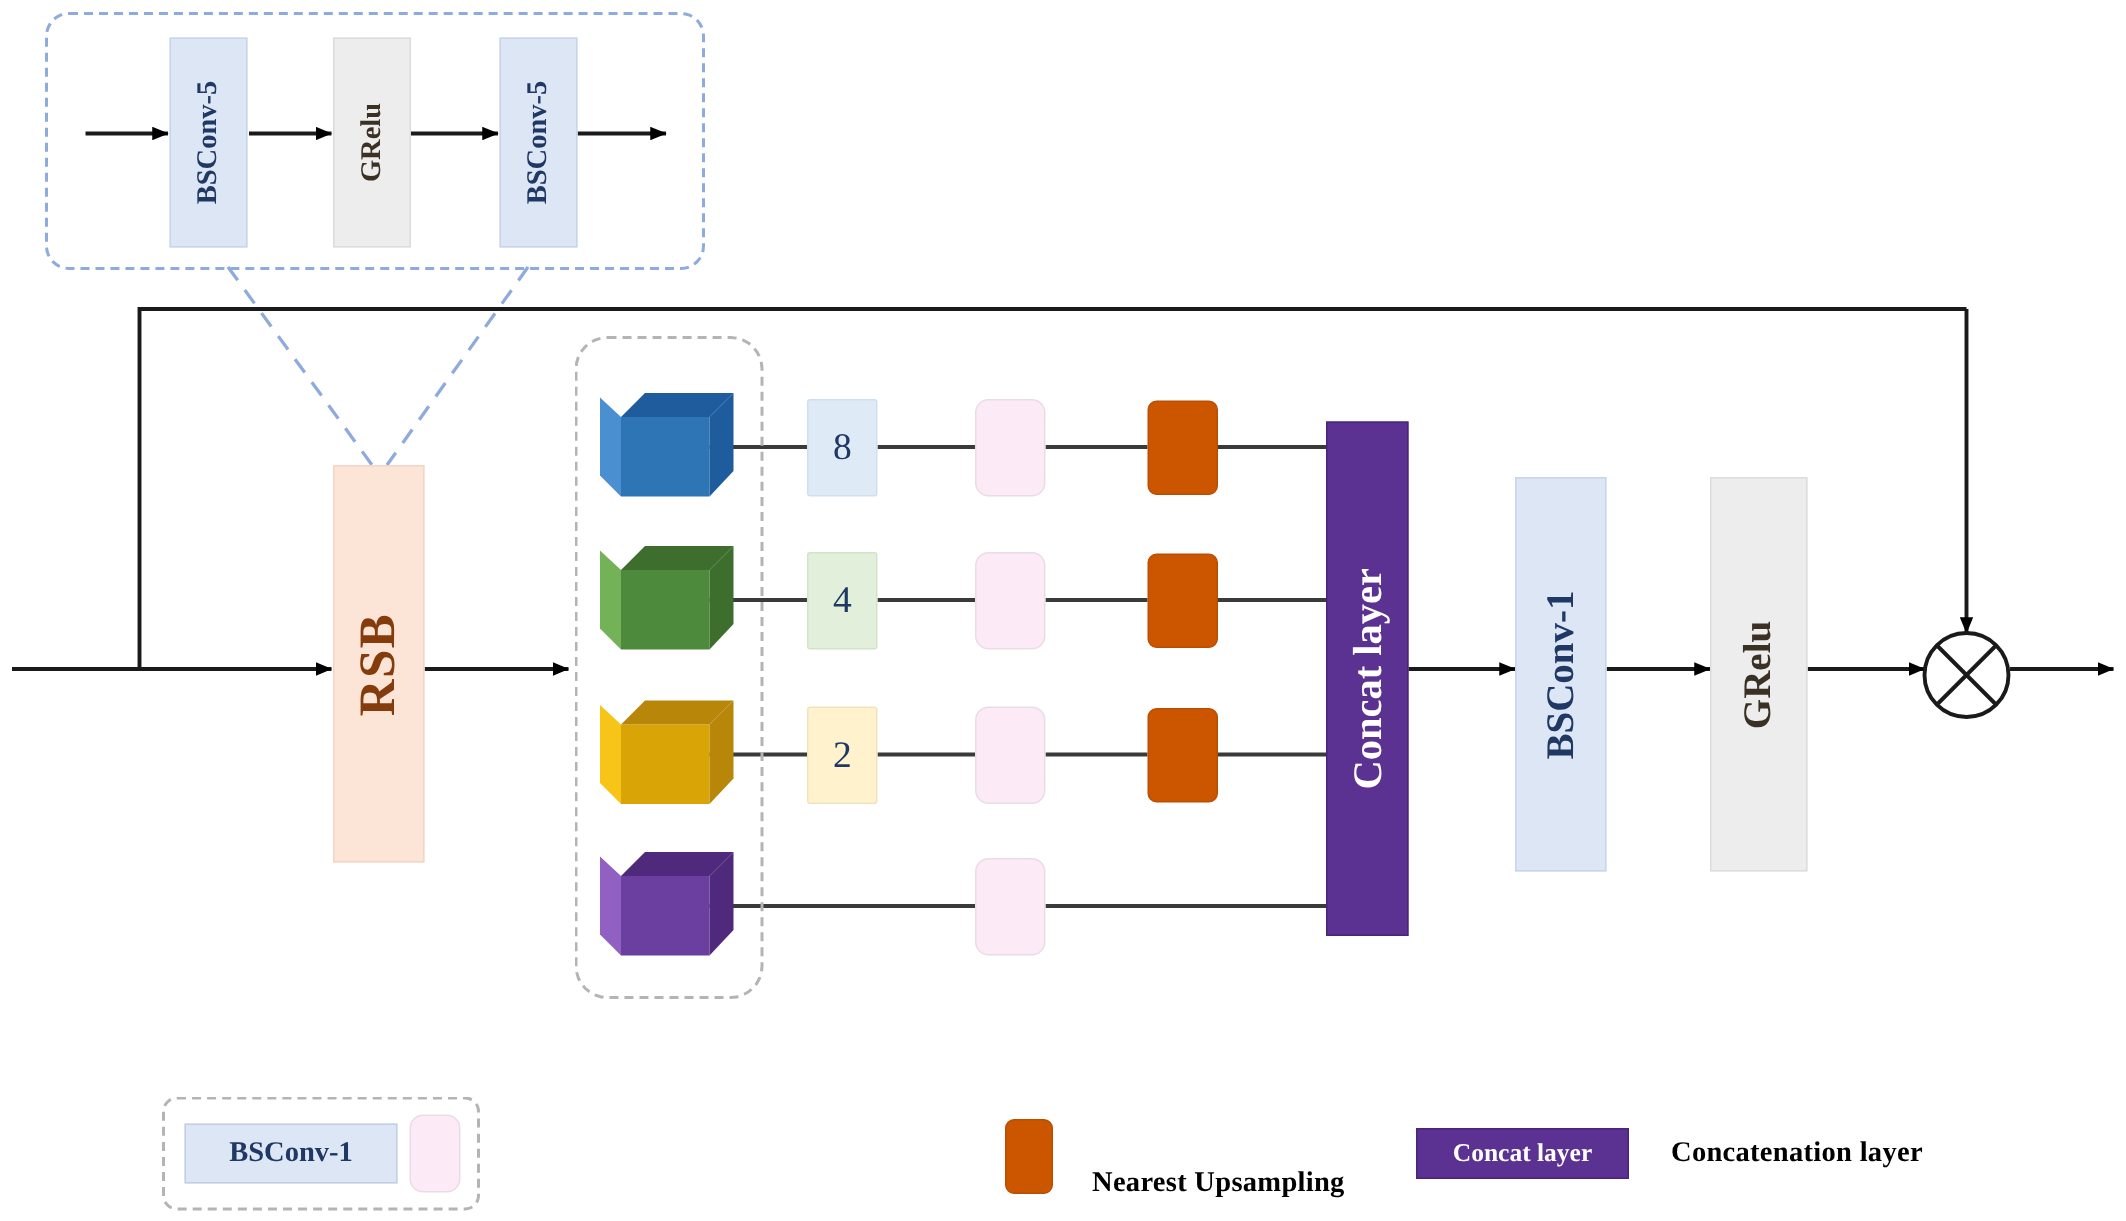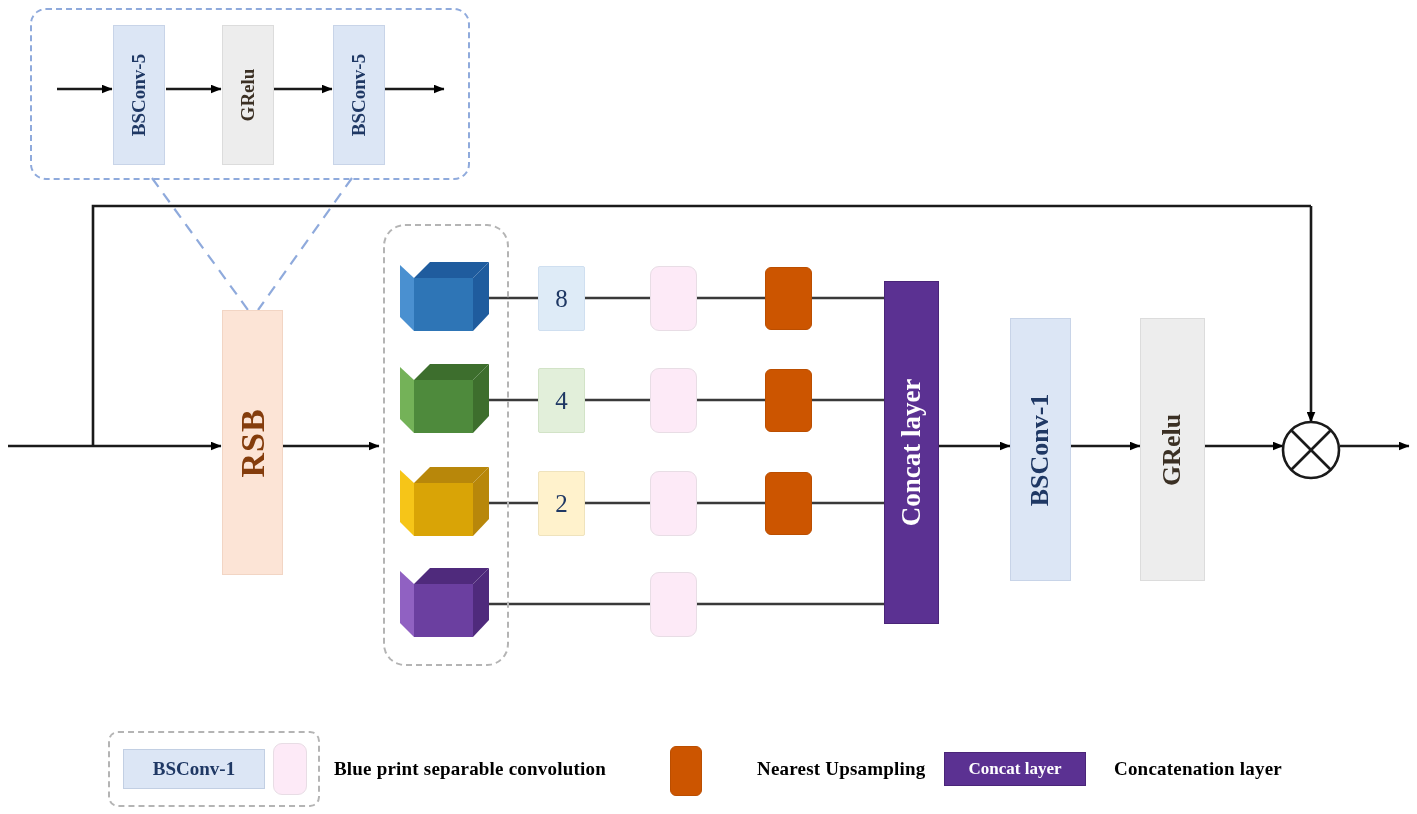--- a/index.html
+++ b/index.html
@@ -301,25 +301,24 @@
   </div>
 
   <div class="dashbox dash-gray-legend" style="left:108px; top:731px; width:212px; height:76px;"></div>
 
   <div class="legend-chip legend-bsconv" style="left:123px; top:749px; width:142px; height:40px;">
     <span>BSConv-1</span>
   </div>
 
   <div class="legend-chip" style="left:273px; top:743px; width:34px; height:52px; background:#fdeaf7; border:1px solid #e8dde5; border-radius:9px;"></div>
 
-  <div class="legend-text" style="left:334px; top:758px;">Blue print separable convolution</div>
 
   <div class="legend-chip" style="left:670px; top:746px; width:32px; height:50px; background:#cc5500; border:1px solid #bb4e00; border-radius:6px;"></div>
 
-  <div class="legend-text" style="left:728px; top:758px;margin-left:29px;">Nearest Upsampling</div>
+  <div class="legend-text" style="left:728px; top:778px;">Nearest Upsampling</div>
 
   <div class="legend-chip legend-concat" style="left:944px; top:752px; width:142px; height:34px;">
     <span>Concat layer</span>
   </div>
 
   <div class="legend-text" style="left:1114px; top:758px;">Concatenation layer</div>
 
 </div>
 
 </body></html>

